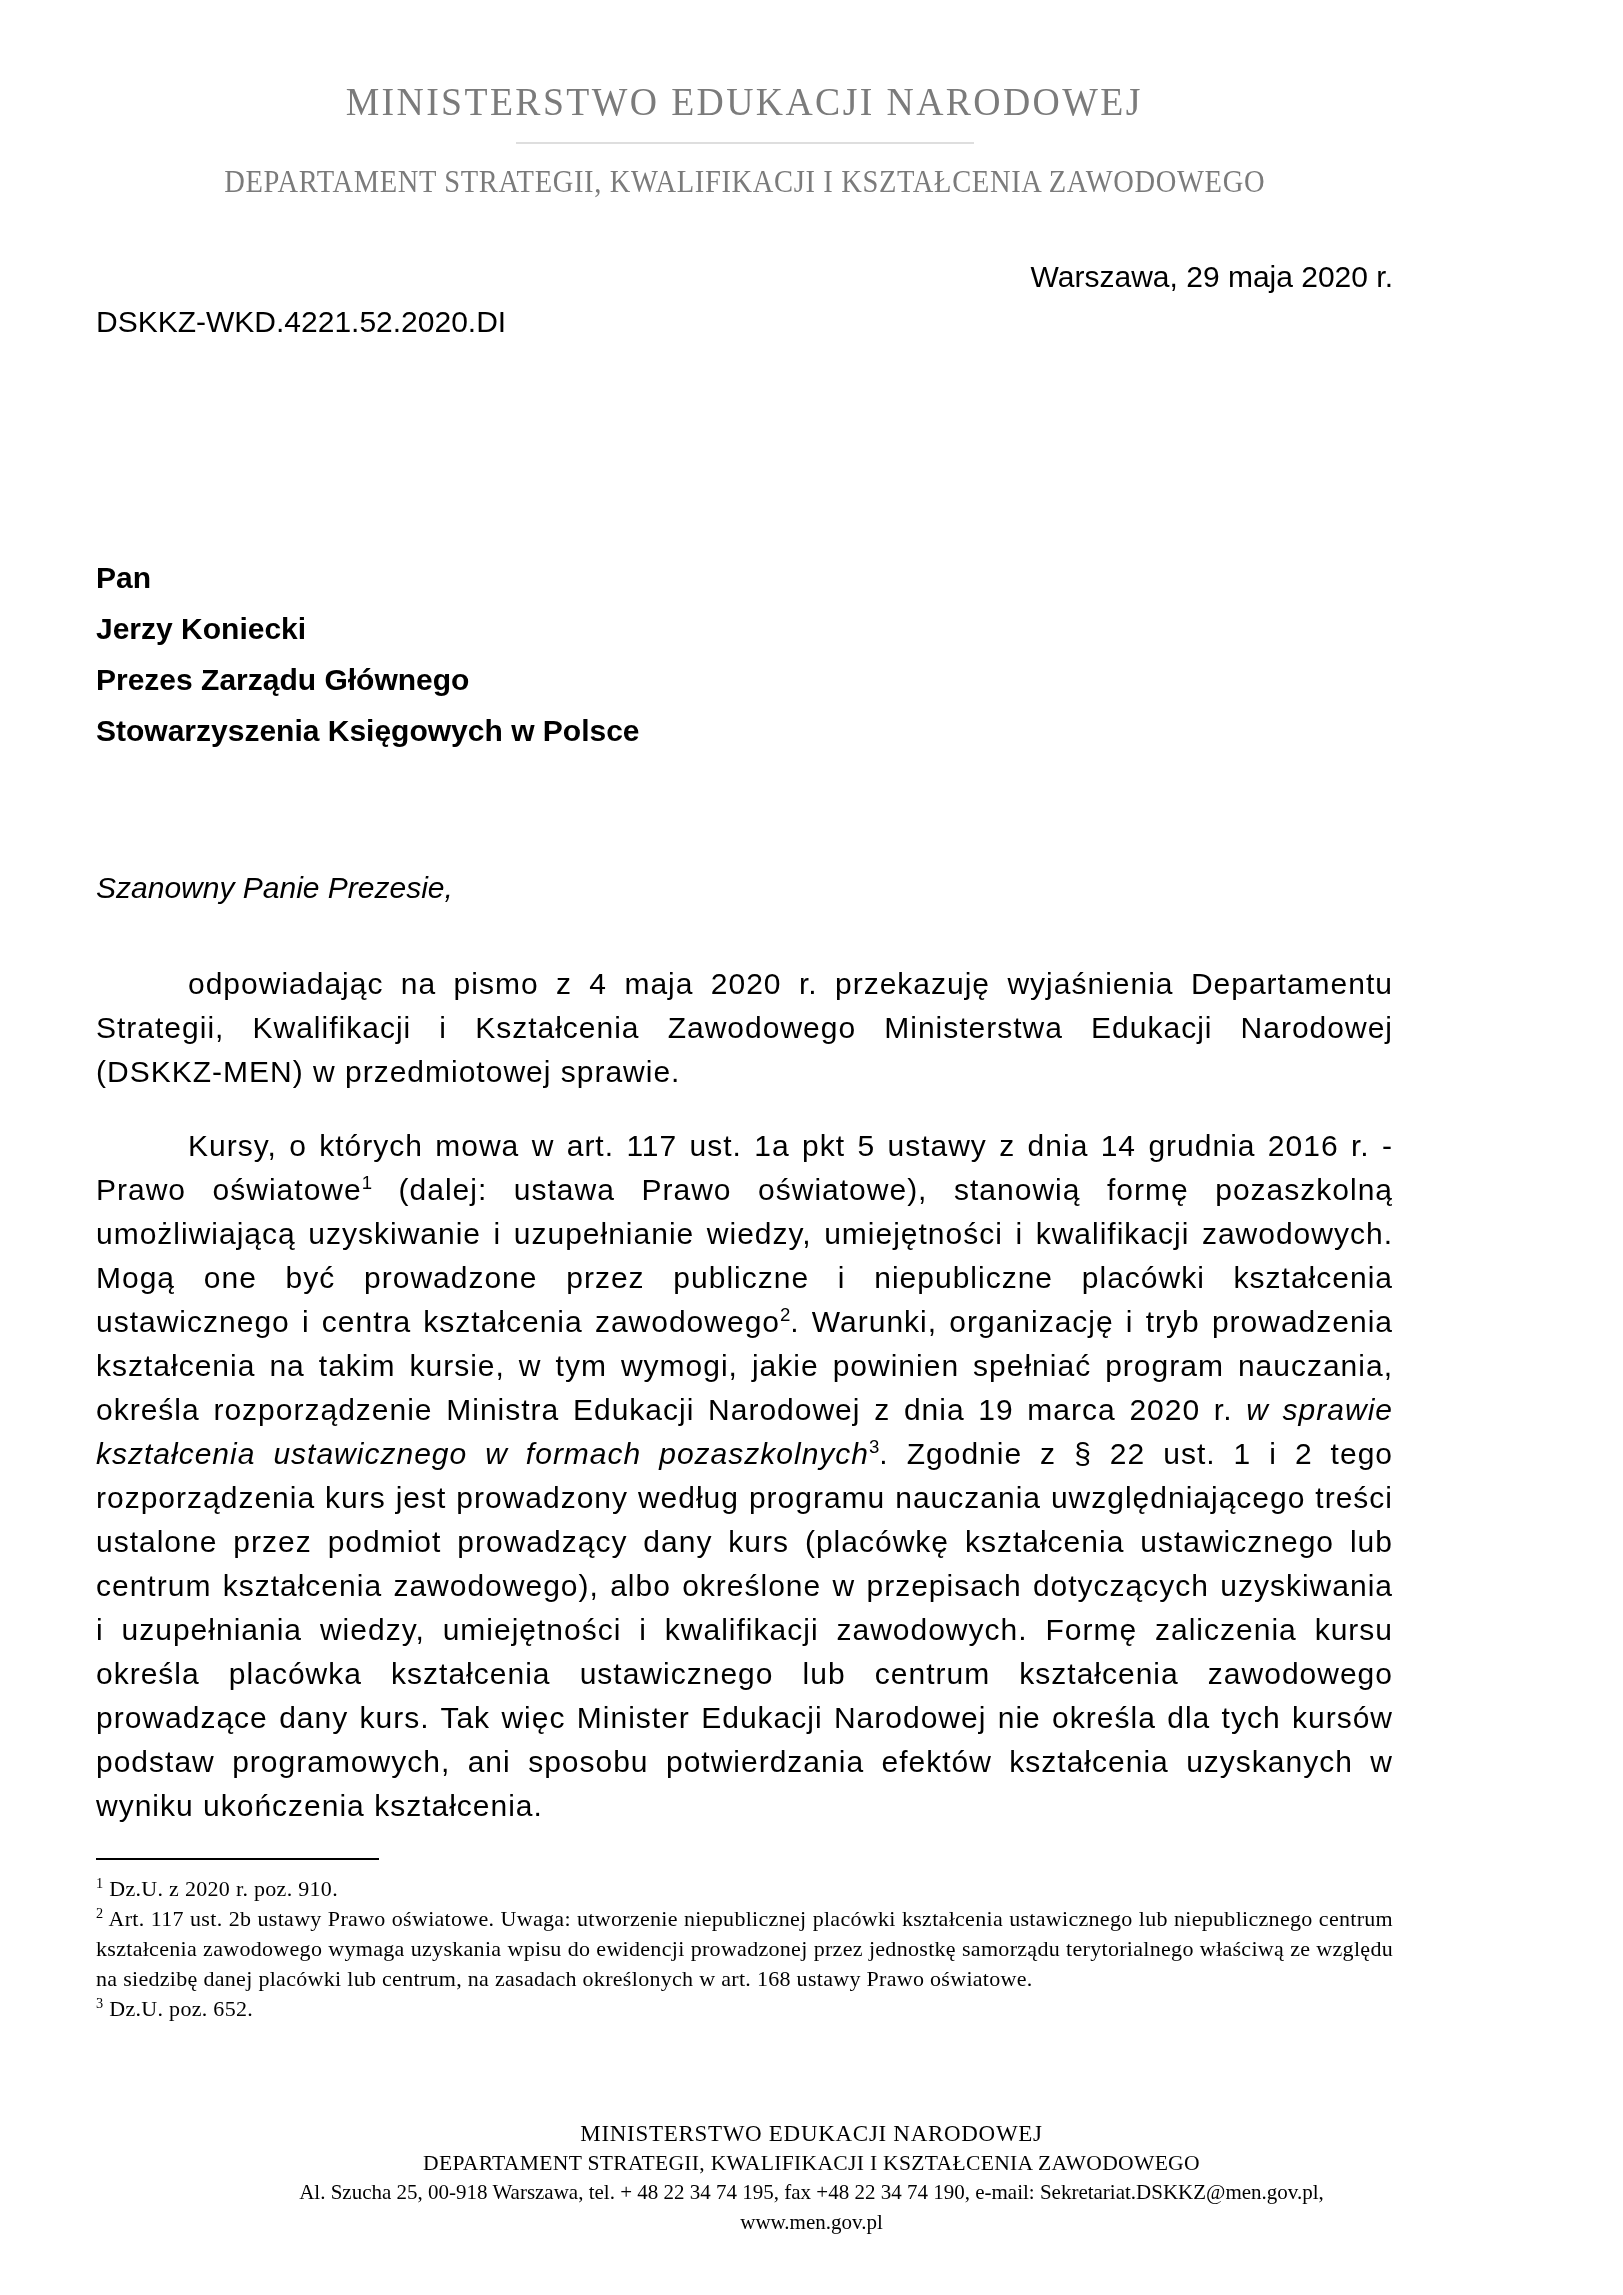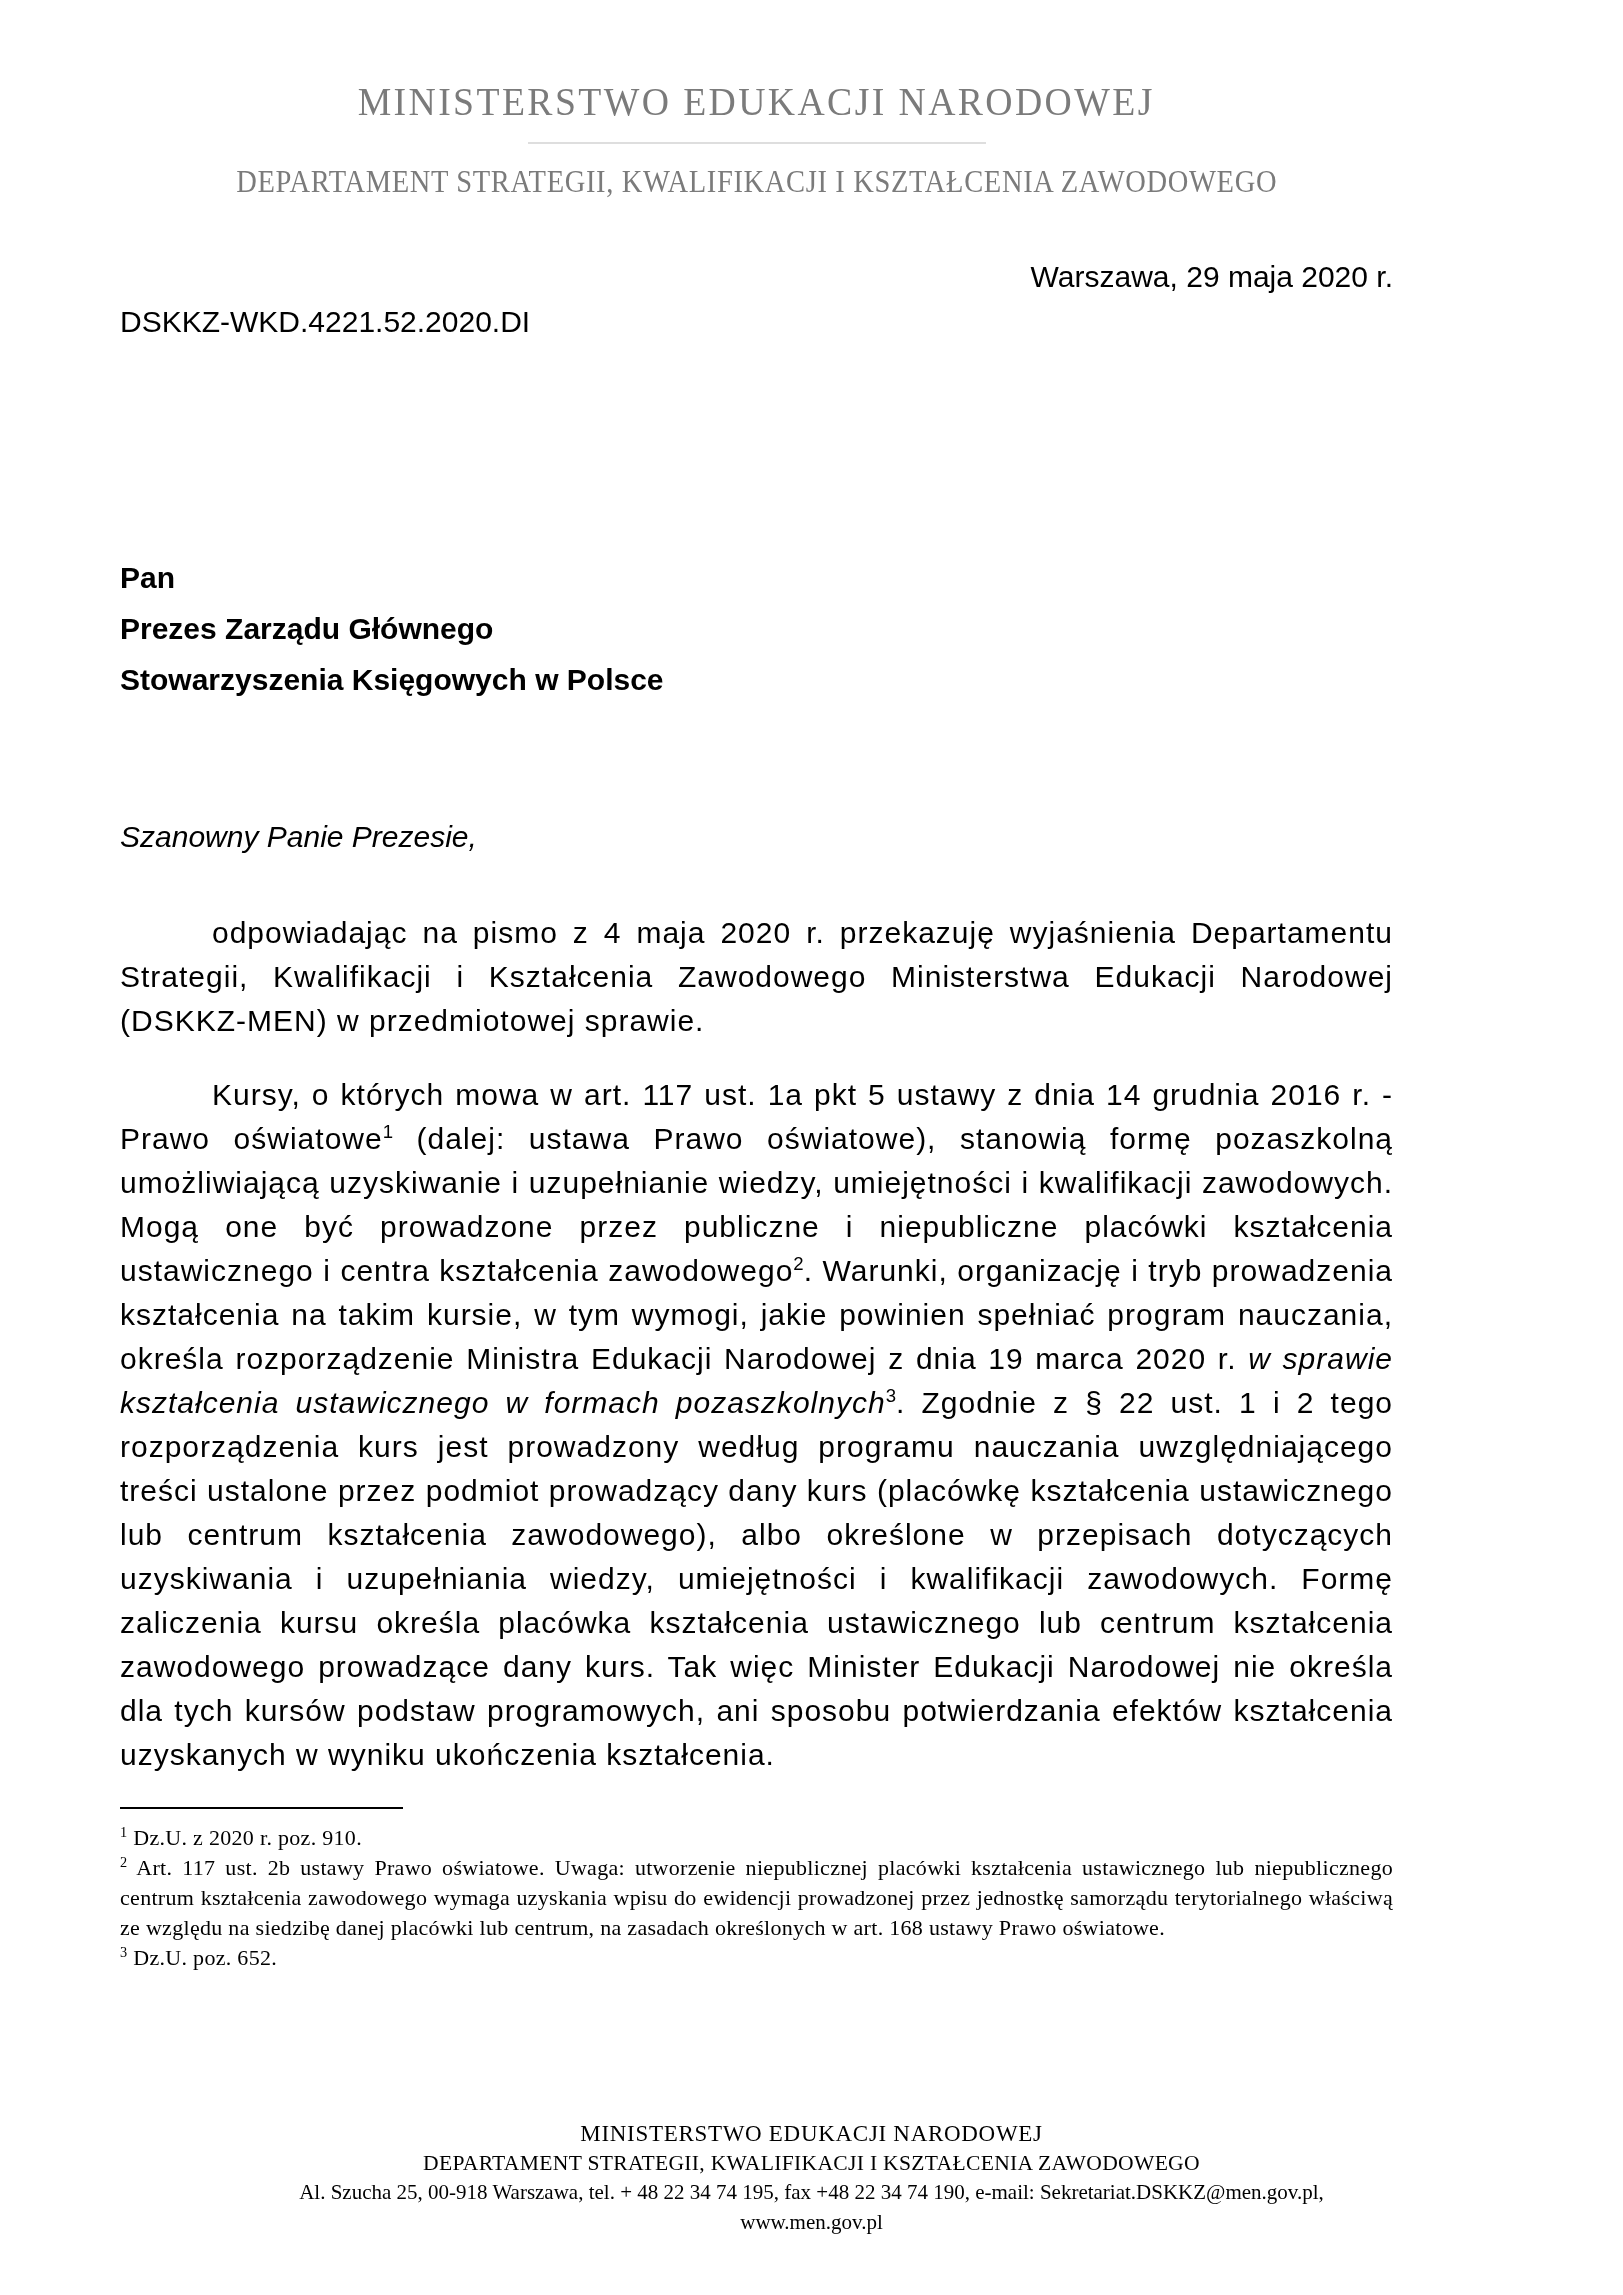--- a/index.html
+++ b/index.html
@@ -5,21 +5,21 @@
   html, body { margin: 0; padding: 0; background: #ffffff; }
   .page {
     position: relative;
     width: 1623px;
     height: 2295px;
     background: #ffffff;
     overflow: hidden;
     font-family: "Liberation Sans", sans-serif;
     color: #000000;
     box-sizing: border-box;
-    padding: 77px 230px 0 120px;
+    padding: 77px 230px 0 96px;
   }
   
   .letterhead { text-align: center; }
   .ministry-name {
     font-family: "Liberation Serif", serif;
     font-size: 41px;
     letter-spacing: 2.6px;
     color: #7b7b7b;
     white-space: nowrap;
     display: inline-block;
@@ -130,20 +130,21 @@
     <span class="ministry-name">MINISTERSTWO EDUKACJI NARODOWEJ</span>
     <div class="header-divider"></div>
     <span class="department-name">DEPARTAMENT STRATEGII, KWALIFIKACJI I KSZTAŁCENIA ZAWODOWEGO</span>
   </div>
 
   <div class="dateline">Warszawa, 29 maja 2020 r.</div>
   <div class="reference">DSKKZ-WKD.4221.52.2020.DI</div>
 
   <div class="addressee">
     <div>Pan</div>
+    <div>Jerzy Koniecki</div>
     <div>Prezes Zarządu Głównego</div>
     <div>Stowarzyszenia Księgowych w Polsce</div>
   </div>
 
   <div class="salutation">Szanowny Panie Prezesie,</div>
 
   <p class="para para-intro">odpowiadając na pismo z 4 maja 2020 r. przekazuję wyjaśnienia Departamentu Strategii, Kwalifikacji i Kształcenia Zawodowego Ministerstwa Edukacji Narodowej (DSKKZ-MEN) w przedmiotowej sprawie.</p>
 
   <p class="para para-main"><span>Kursy, o których mowa w art. 117 ust. 1a pkt 5 ustawy z dnia 14 grudnia 2016 r. - Prawo oświatowe</span><sup class="fn-ref">1</sup><span> (dalej: ustawa Prawo oświatowe), stanowią formę pozaszkolną umożliwiającą uzyskiwanie i uzupełnianie wiedzy, umiejętności i kwalifikacji zawodowych. Mogą one być prowadzone przez publiczne i niepubliczne placówki kształcenia ustawicznego i centra kształcenia zawodowego</span><sup class="fn-ref">2</sup><span>. Warunki, organizację i tryb prowadzenia kształcenia na takim kursie, w tym wymogi, jakie powinien spełniać program nauczania, określa rozporządzenie Ministra Edukacji Narodowej z dnia 19 marca 2020 r. </span><span class="italic-seg">w sprawie kształcenia ustawicznego w formach pozaszkolnych</span><sup class="fn-ref">3</sup><span>. Zgodnie z § 22 ust. 1 i 2 tego rozporządzenia kurs jest prowadzony według programu nauczania uwzględniającego treści ustalone przez podmiot prowadzący dany kurs (placówkę kształcenia ustawicznego lub centrum kształcenia zawodowego), albo określone w przepisach dotyczących uzyskiwania i uzupełniania wiedzy, umiejętności i kwalifikacji zawodowych. Formę zaliczenia kursu określa placówka kształcenia ustawicznego lub centrum kształcenia zawodowego prowadzące dany kurs. Tak więc Minister Edukacji Narodowej nie określa dla tych kursów podstaw programowych, ani sposobu potwierdzania efektów kształcenia uzyskanych w wyniku ukończenia kształcenia.</span></p>
 

